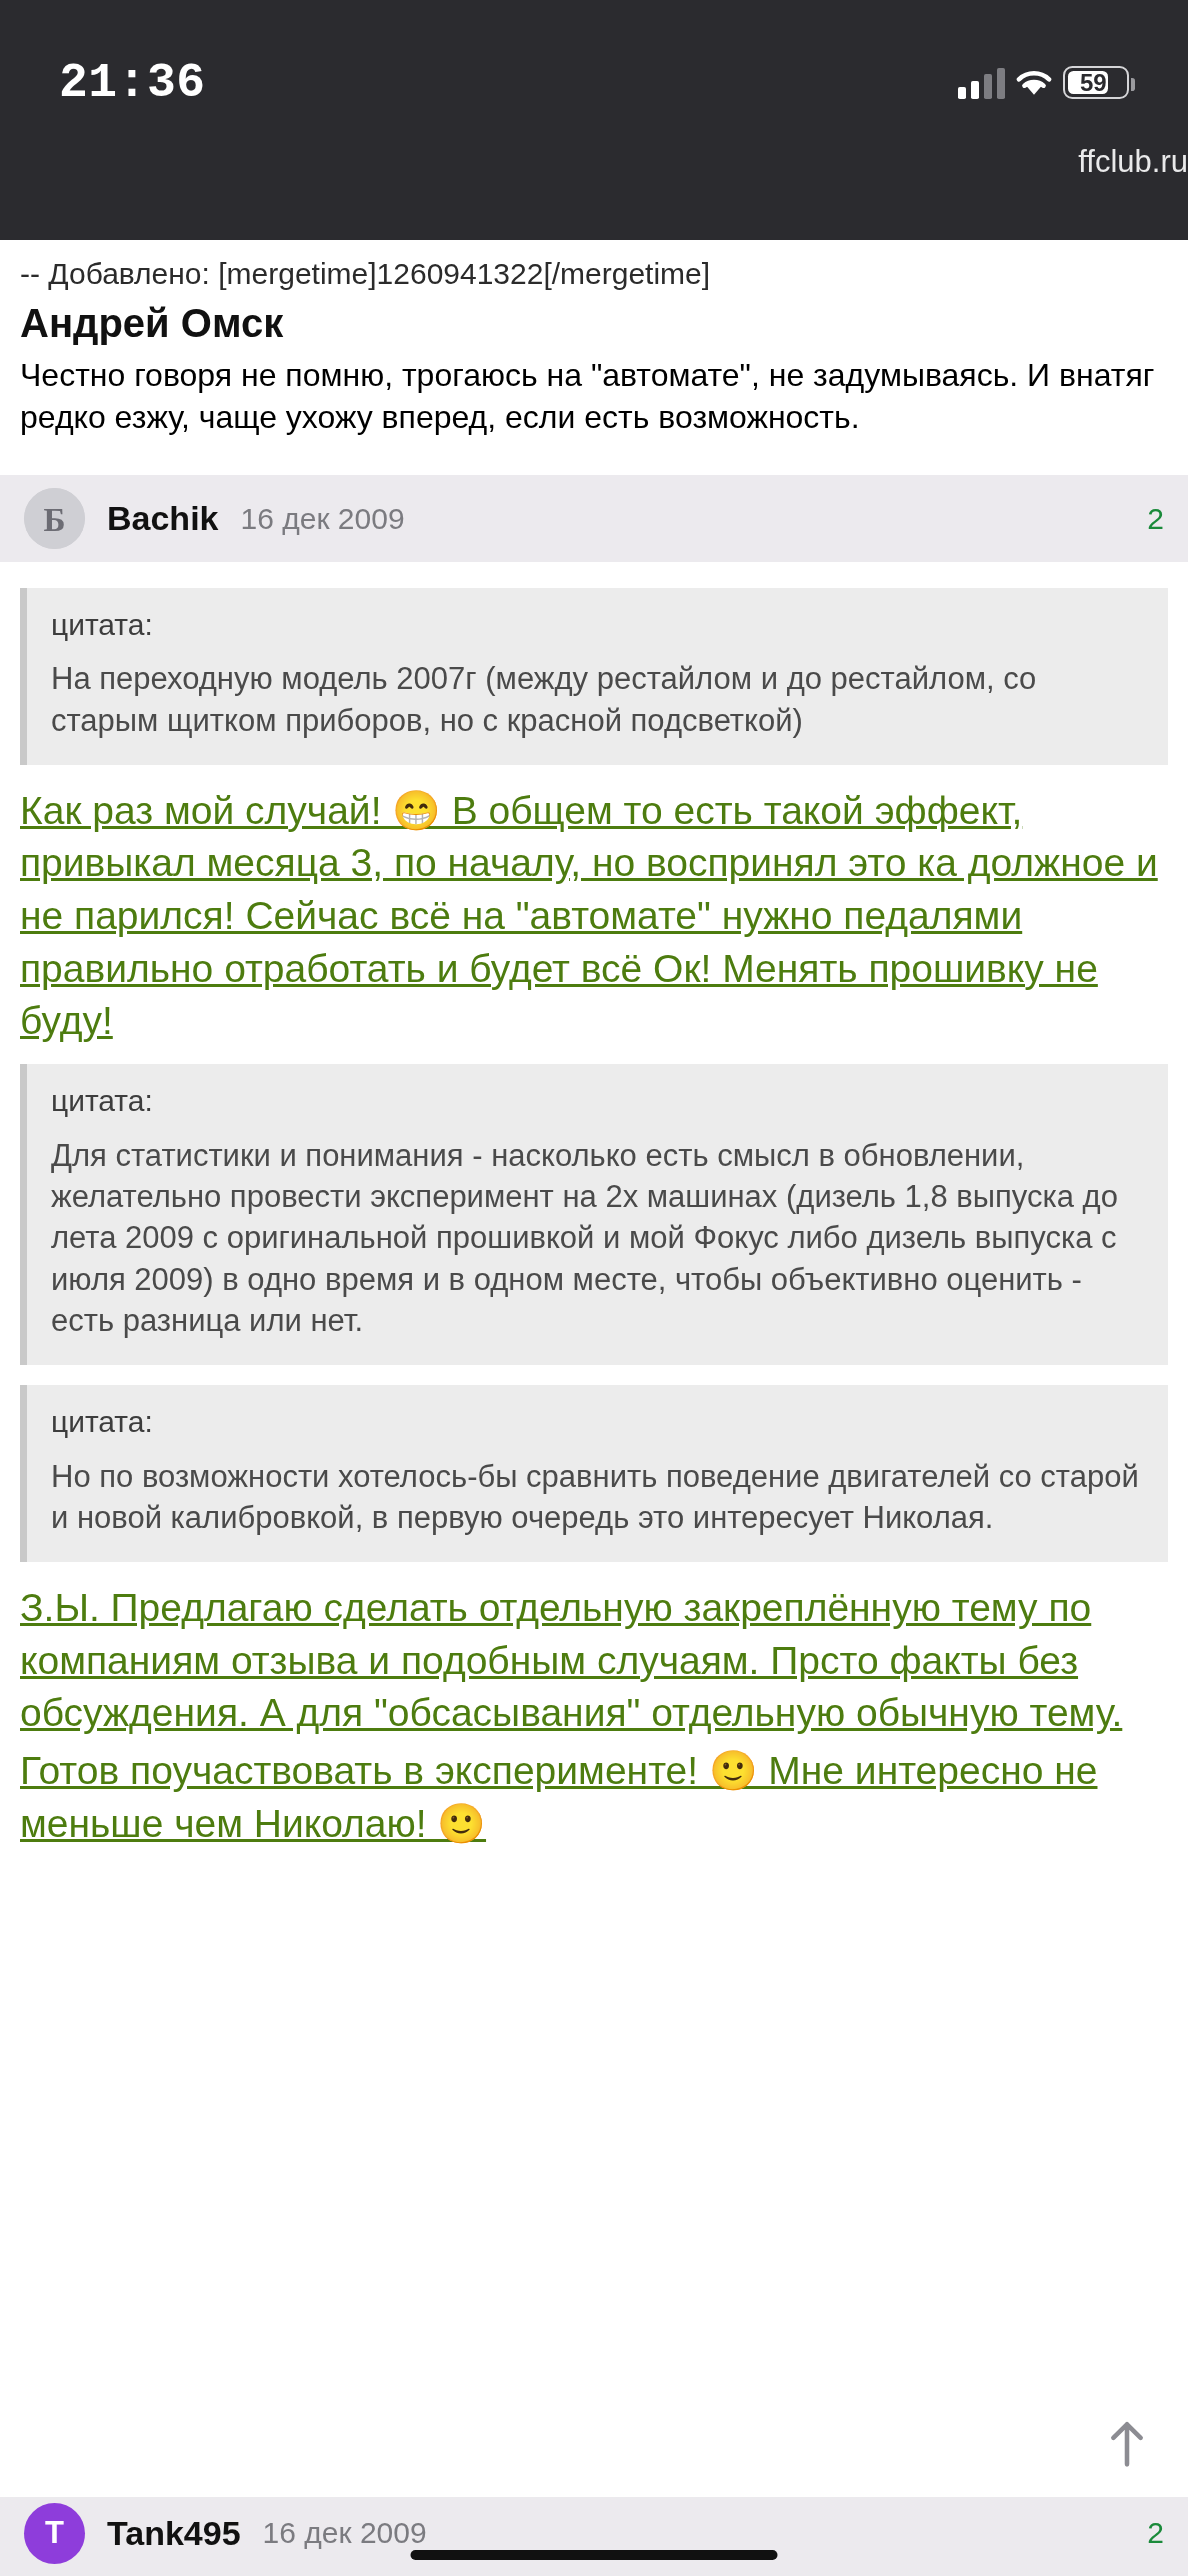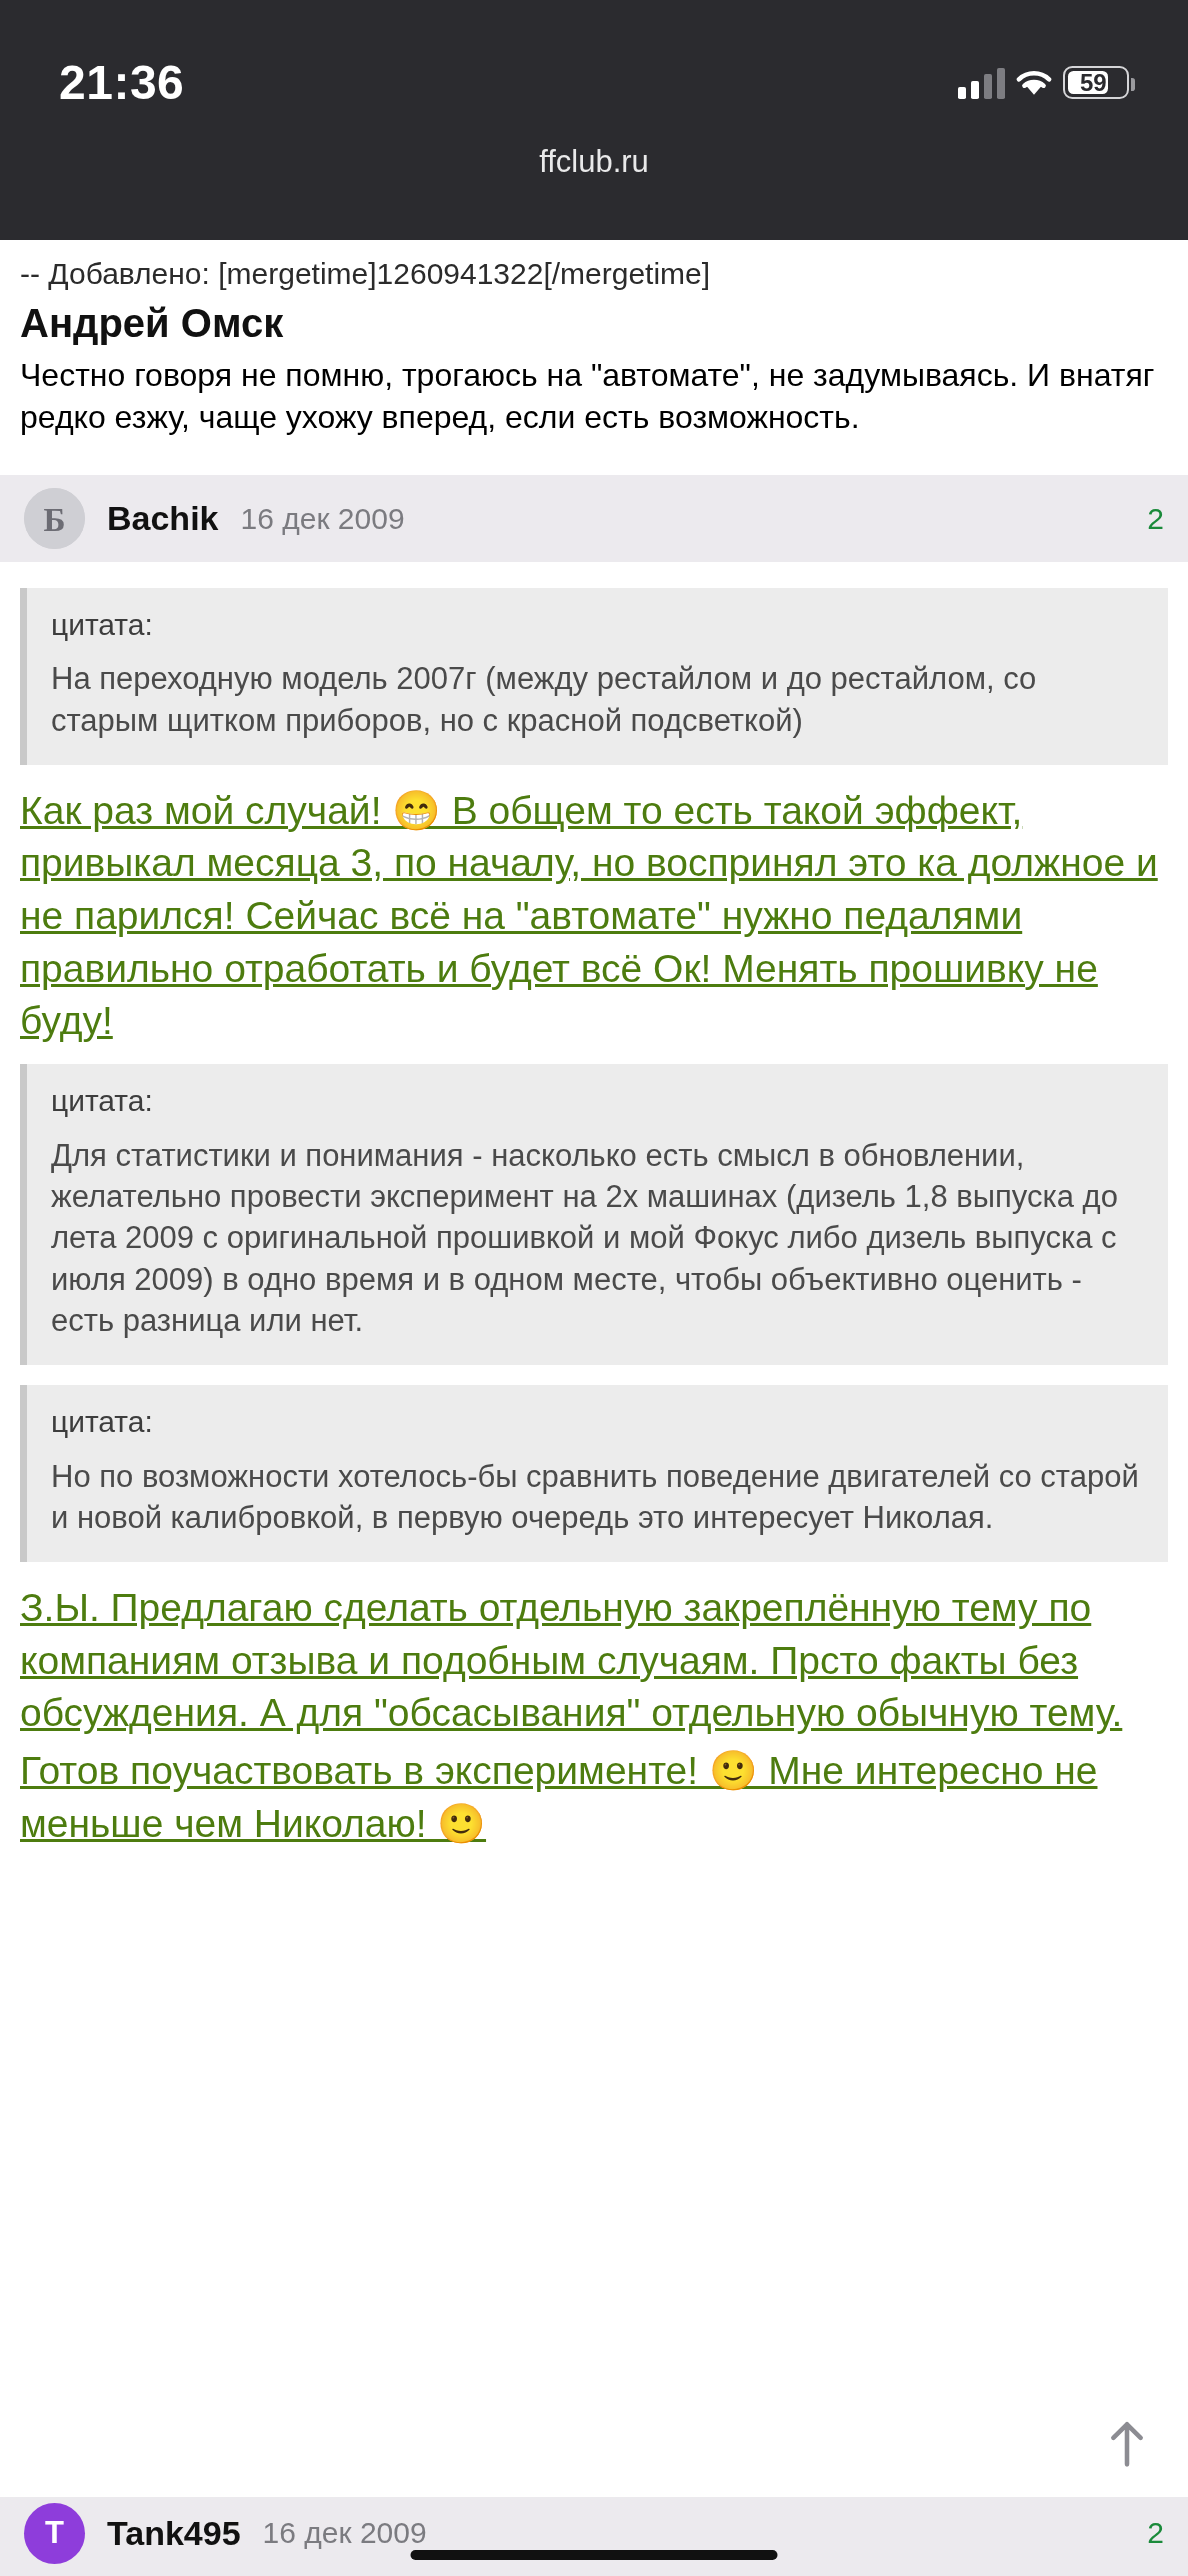--- a/index.html
+++ b/index.html
@@ -29,20 +29,21 @@
     height: 138px;
     display: flex;
     align-items: center;
     justify-content: space-between;
     padding: 27.5px 59px 0 59px;
   }
   .status-time {
     font-size: 48px;
     font-weight: 600;
     letter-spacing: 0.5px;
+    font-family: Liberation Mono, monospace;
   }
   .status-right {
     display: flex;
     align-items: center;
     gap: 8px;
   }
   .bars {
     display: flex;
     align-items: flex-end;
     gap: 4.6px;
@@ -86,21 +87,21 @@
   .battery .num {
     position: relative;
     font-size: 24px;
     font-weight: 600;
     color: #2b2b2f;
     z-index: 2;
     letter-spacing: 0;
     padding-right: 5.5px;
   }
   .urlbar {
-    text-align: center;
+    text-align: right;
     font-size: 31px;
     color: #e9e9ea;
     padding-top: 5.5px;
   }
 
   
   .content {
     padding: 0;
     background: #ffffff;
   }

